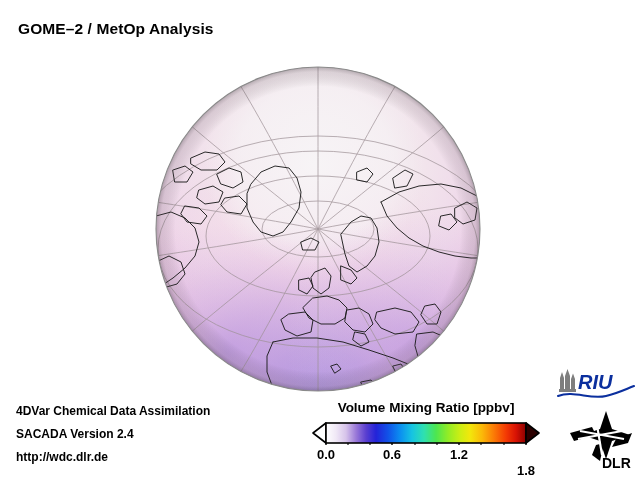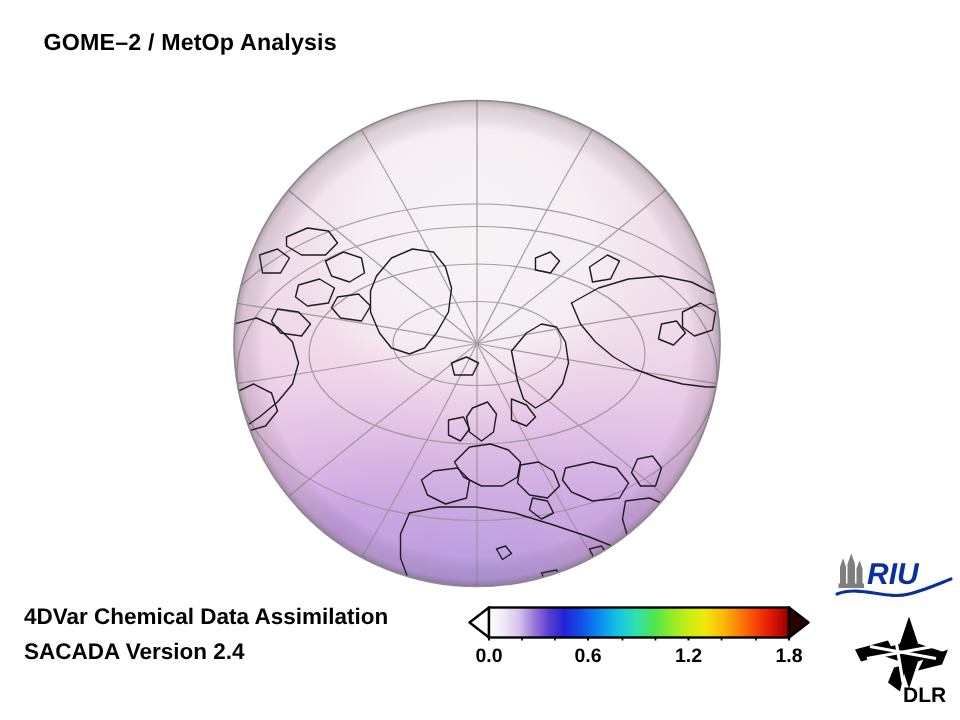--- a/index.html
+++ b/index.html
@@ -15,21 +15,20 @@
     font-family: "Liberation Sans", sans-serif;
     color: #000000;
   }
 
   
   #header-left {
     position: absolute;
     left: 18px;
     top: 16px;
     width: 330px;
-    margin-left: 11px;
   }
   #header-right {
     position: absolute;
     right: 18px;
     top: 16px;
     width: 300px;
     text-align: right;
   }
   .hdr-line {
     font-size: 15.5px;
@@ -53,21 +52,21 @@
     height: 326px;
   }
 
   
   #footer-left {
     position: absolute;
     left: 16px;
     top: 400px;
   }
   .ftr-line {
-    font-size: 15px;
+    font-size: 12px;
     font-weight: bold;
     line-height: 23px;
     white-space: nowrap;
   }
 
   
   #colorbar-block {
     position: absolute;
     left: 312px;
     top: 399px;
@@ -295,23 +294,25 @@
     </g>
 
     <circle cx="163" cy="163" r="162" fill="url(#limbShade)"></circle>
     <circle cx="163" cy="163" r="162" fill="none" stroke="#8a8a8a" stroke-width="1.1"></circle>
   </svg>
 </div>
 
 <div id="footer-left">
   <div class="ftr-line">4DVar Chemical Data Assimilation</div>
   <div class="ftr-line">SACADA Version 2.4</div>
+  <div class="ftr-line">http://wdc.dlr.de</div>
 </div>
 
 <div id="colorbar-block">
+  <div id="colorbar-title">Volume Mixing Ratio [ppbv]</div>
 
   <div id="colorbar-svg-wrap">
     <svg viewBox="0 0 228 24" width="228" height="24" xmlns="http://www.w3.org/2000/svg">
       <defs>
         <linearGradient id="jetGrad" x1="0" y1="0" x2="1" y2="0">
           <stop offset="0.00" stop-color="#ffffff"></stop>
           <stop offset="0.05" stop-color="#f0e8f6"></stop>
           <stop offset="0.10" stop-color="#d6c3ea"></stop>
           <stop offset="0.15" stop-color="#9a79d8"></stop>
           <stop offset="0.20" stop-color="#5a3fd0"></stop>
@@ -353,21 +354,21 @@
         <line x1="169" y1="22" x2="169" y2="27"></line>
         <line x1="192" y1="22" x2="192" y2="27"></line>
       </g>
     </svg>
   </div>
 
   <div id="cb-ticklabels">
     <span class="cb-ticklabel" style="left:14px;">0.0</span>
     <span class="cb-ticklabel" style="left:80px;">0.6</span>
     <span class="cb-ticklabel" style="left:147px;">1.2</span>
-    <span class="cb-ticklabel" style="left:214px;">1.8</span>
+    <span class="cb-ticklabel" style="left:214px;margin-top:16px;">1.8</span>
   </div>
 </div>
 
 <div id="riu-logo">
   <svg viewBox="0 0 80 34" width="80" height="34" xmlns="http://www.w3.org/2000/svg">
 
     <g fill="#7e7e7e">
       <path d="M4 24 L4 11 L6 5 L8 11 L8 24 Z"></path>
       <path d="M9 24 L9 9 L11.5 2 L14 9 L14 24 Z"></path>
       <path d="M15 24 L15 12 L17 6.5 L19 12 L19 24 Z"></path>

